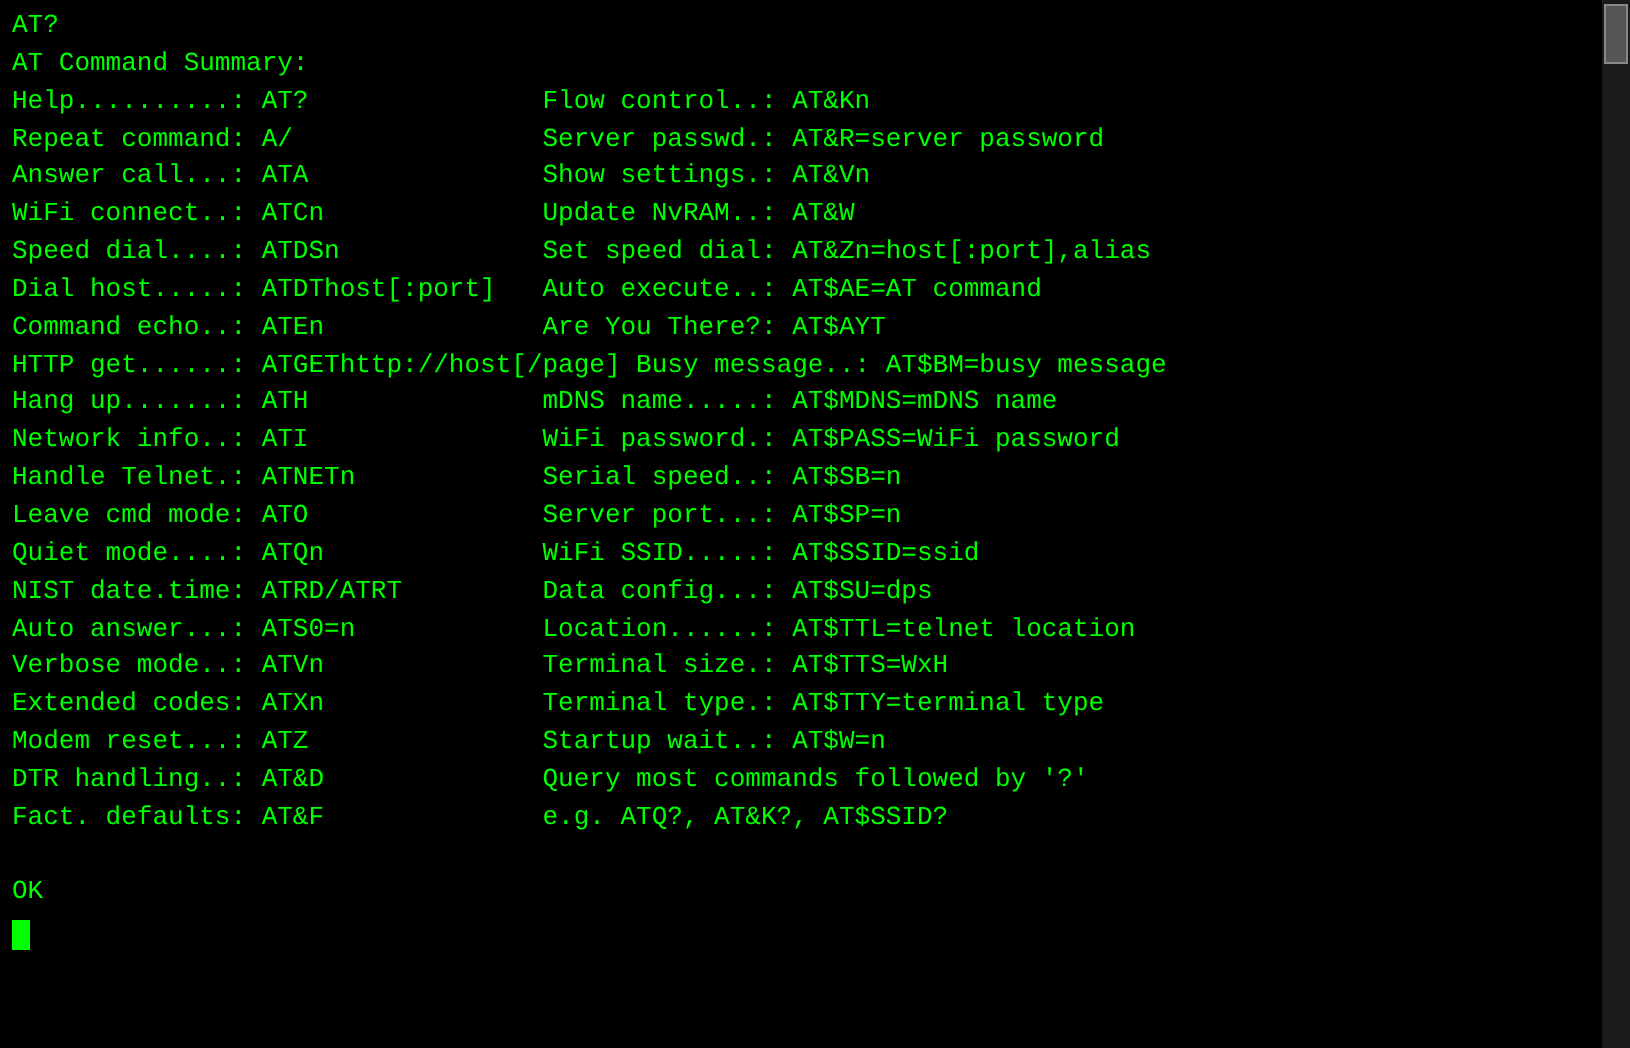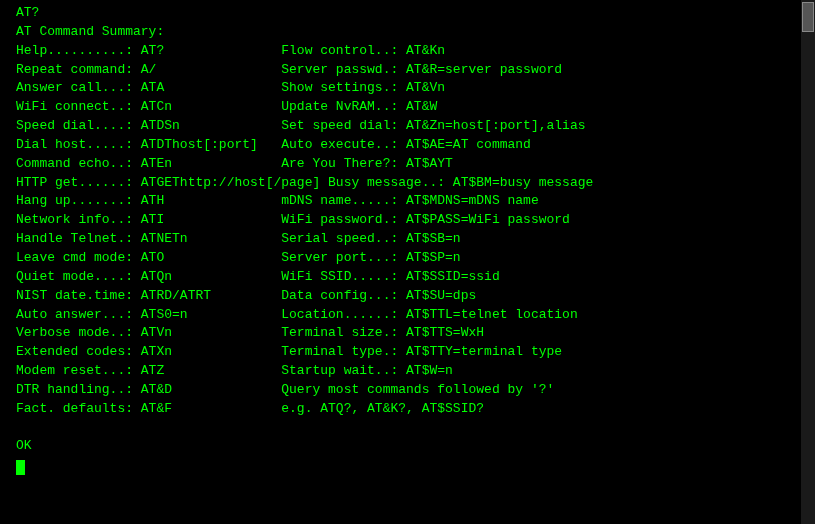--- a/index.html
+++ b/index.html
@@ -15,21 +15,21 @@
       overflow: hidden;
       font-family: 'Courier New', Courier, monospace;
       font-size: 13px;
       color: #00ff00;
       display: flex;
     }
 
     #terminal {
       flex: 1;
       background: #000;
-      padding: 4px 16px;
+      padding: 4px 6px;
       overflow: hidden;
       white-space: pre;
       line-height: 1.45;
     }
 
     #scrollbar {
       width: 14px;
       background: #1a1a1a;
       display: flex;
       flex-direction: column;

